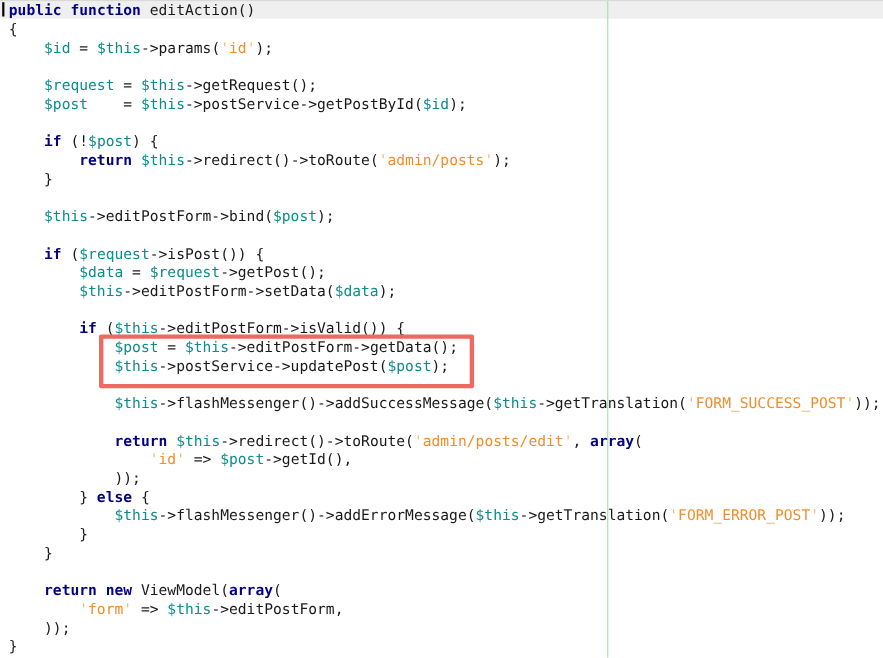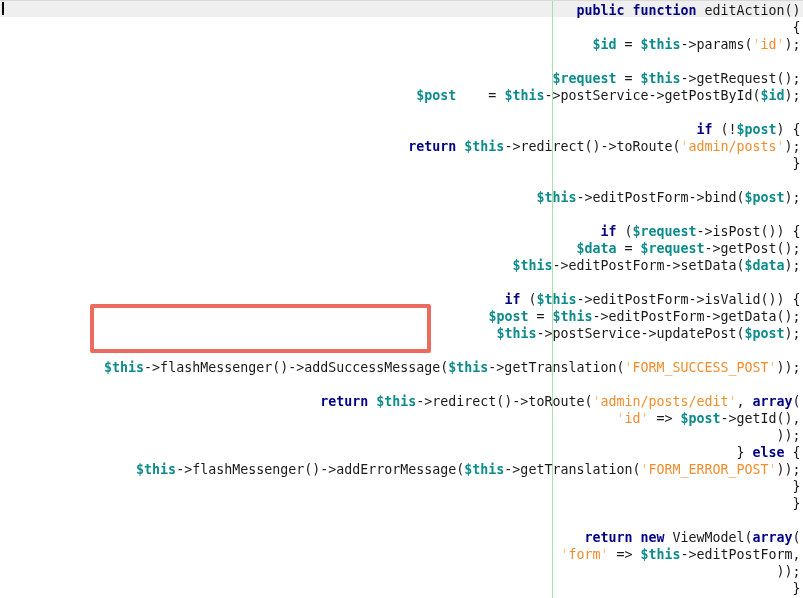--- a/index.html
+++ b/index.html
@@ -5,23 +5,23 @@
   html,body{margin:0;padding:0;background:#ffffff;}
   body{width:803px;height:598px;overflow:hidden;position:relative;
        font-family:"DejaVu Sans Mono","Liberation Mono",monospace;
        font-size:13.3px;line-height:17px;}
   .editor{position:absolute;inset:0;background:#fff;}
   .topline{position:absolute;left:0;top:0;width:803px;height:1px;background:#d9d9d9;z-index:1;}
   .current-line{position:absolute;left:0;top:0;width:803px;height:17px;background:var(--curbg,#efefef);z-index:0;}
   .margin-line{position:absolute;left:552px;top:0;width:1px;height:598px;background:var(--mline,#a9dea9);z-index:0;}
   .caret{position:absolute;left:2px;top:2px;width:2px;height:13px;background:#000;z-index:4;}
   .code{position:absolute;left:8px;top:2px;z-index:2;white-space:pre;}
-  .line{height:17px;white-space:pre;text-align:right;}
+  .line{height:17px;white-space:pre;}
   .tok-kw{color:var(--kw,#020283);font-weight:bold;}
-  .tok-vr{color:var(--vr,#0e8c8c);font-weight:bold;}
+  .tok-vr{color:var(--vr,#0e8c8c);}
   .tok-st{color:var(--st,#ef8e2d);}
   .tok-sq{color:var(--sq,#f4bc74);}
   .tok-pl{color:var(--pl,#1a1a1a);}
   .hl-box{position:absolute;left:90px;top:304px;width:333px;height:41px;
           border:4px solid var(--hlb,#ec6a5f);border-radius:2px;z-index:3;background:transparent;}
 </style>
 </head>
 <body>
 
 <div class="editor">

